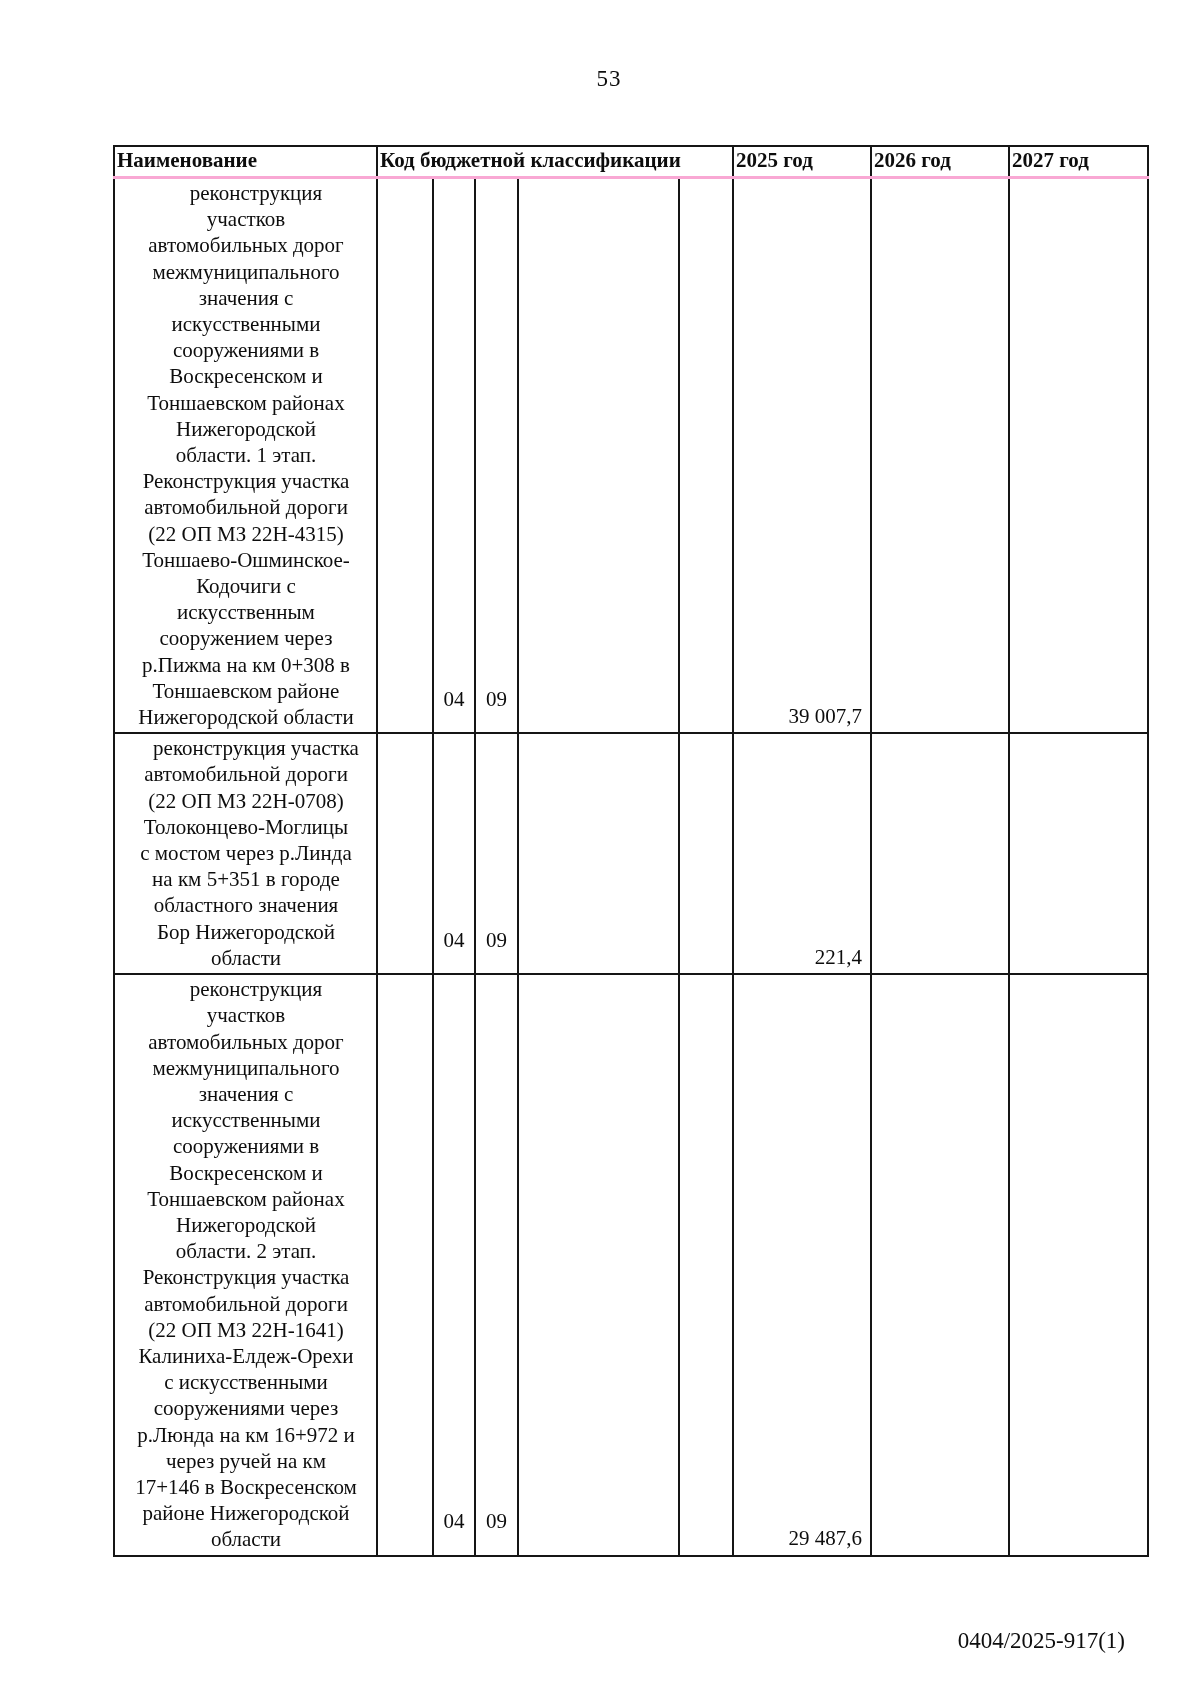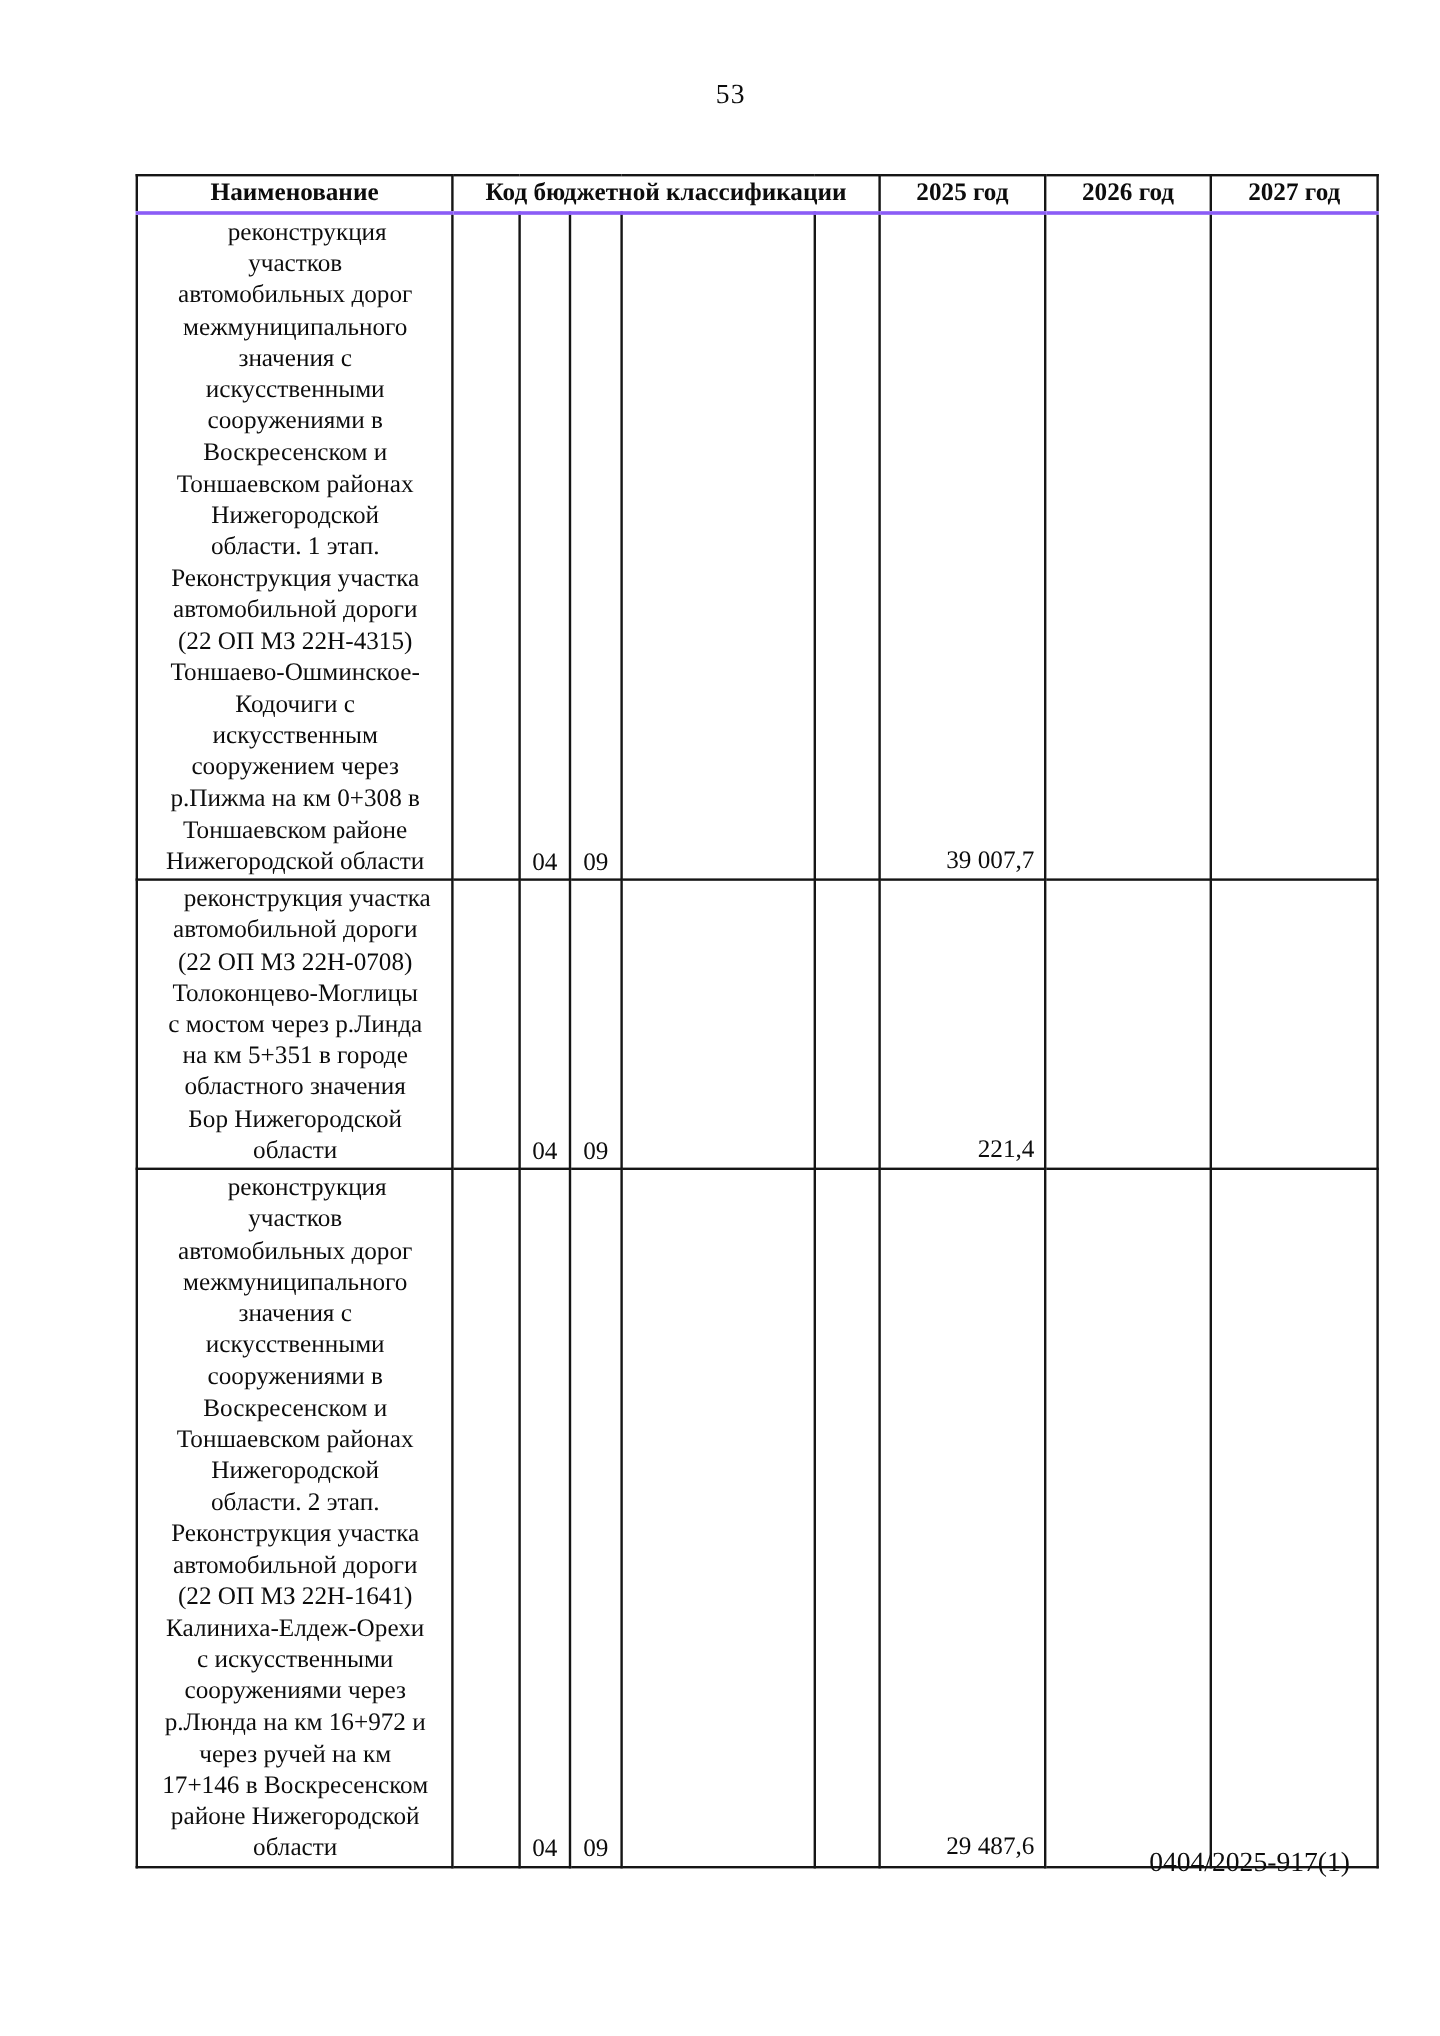--- a/index.html
+++ b/index.html
@@ -29,53 +29,53 @@
     border-collapse: collapse;
     table-layout: fixed;
     font-size: 21px;
   }
   table.budget-table td, table.budget-table th {
     border: 2px solid #151515;
     overflow: hidden;
   }
   tr.header-row th {
     font-weight: bold;
-    text-align: center;
+    text-align: left;
     vertical-align: middle;
     height: 29px;
     font-size: 21px;
     padding: 1px 2px 3px 2px;
-    border-bottom: 3px solid #8b5cf6;
+    border-bottom: 3px solid #f9a8d4;
   }
   td.name-cell {
     vertical-align: top;
     text-align: center;
     padding: 1px 6px 2px 7px;
     line-height: 26.2px;
     white-space: pre-line;
     text-indent: 20px;
   }
   td.code-cell {
     vertical-align: bottom;
     text-align: center;
-    padding: 0 2px 1px 2px;
+    padding: 0 2px 20px 2px;
     line-height: 26.2px;
   }
   td.value-cell {
     vertical-align: bottom;
     text-align: right;
     padding: 0 8px 3px 16px;
     line-height: 26.2px;
   }
   tr.row-1 { height: 551px; }
   tr.row-2 { height: 235px; }
   tr.row-3 { height: 579px; }
   .doc-footer {
     position: absolute;
-    top: 1539px;
+    top: 1628px;
     left: 0;
     width: 1125px;
     text-align: right;
     font-size: 23px;
   }
 </style>
 </head>
 <body>
 
 <div class="page-number">53</div>

